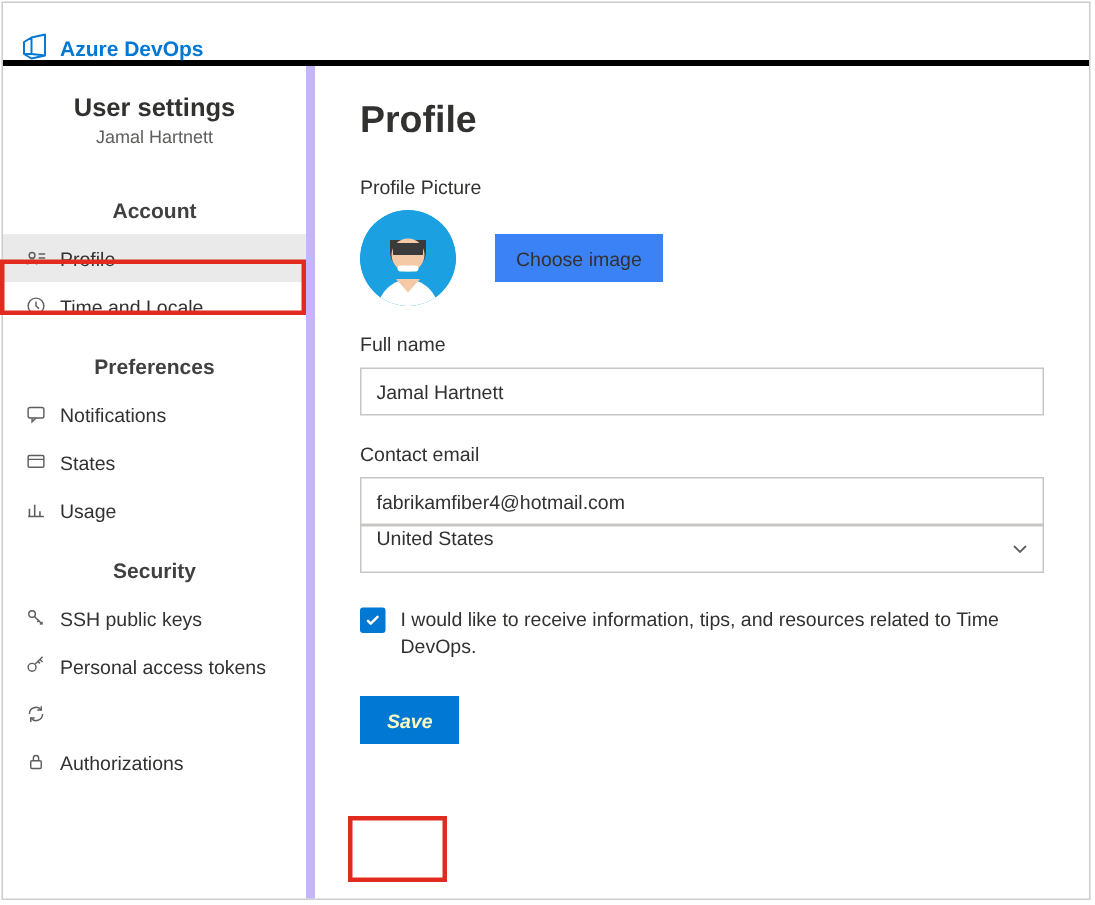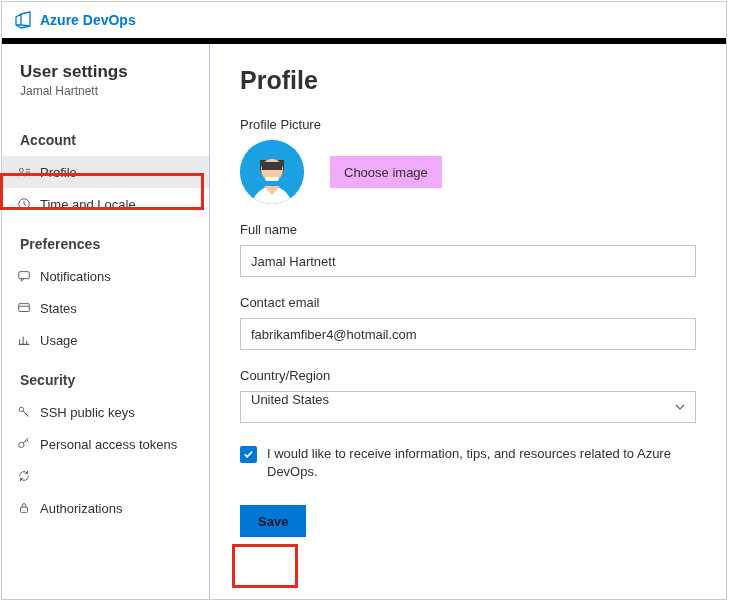--- a/index.html
+++ b/index.html
@@ -9,31 +9,32 @@
     color: #323130;
     background: #fff;
     width: 730px;
     height: 603px;
     overflow: hidden;
   }
   .frame { width: 726px; height: 599px; border: 1px solid #ccc; margin: 1px; }
   .topbar {
     height: 42px;
     display: flex;
-    align-items: center;
+    align-items: flex-end;
     padding: 0 12px;
-    border-bottom: 6px solid #000000;
+    border-bottom: 4px solid #000000;
   }
   .topbar .brand-icon { width: 18px; height: 18px; margin-right: 8px; }
   .topbar .brand { color: #0078d4; font-weight: 600; font-size: 14px; }
   .body { display: flex; height: calc(100% - 42px); }
   .sidebar {
     width: 208px;
-    border-right: 1px solid #c4b5fd;
+    border-right: 6px solid #c4b5fd;
     padding: 18px 0 0 0;
+    text-align: center;
   }
   .sidebar-title { font-size: 17px; font-weight: 600; padding: 0 18px 2px; }
   .sidebar-sub { color: #605e5c; font-size: 12px; padding: 0 18px 18px; }
   .section-head {
     font-size: 14px; font-weight: 600; color: #404040;
     padding: 10px 18px 8px;
     margin-top: 6px;
   }
   .side-item {
     display: flex; align-items: center;
@@ -50,21 +51,21 @@
     border: 3px solid #e22b1f;
     position: absolute;
     pointer-events: none;
   }
   .main { flex: 1; padding: 22px 30px 16px 30px; position: relative; }
   h1.page-title { font-size: 25px; font-weight: 600; margin-bottom: 22px; }
   .field-label { font-size: 13px; color: #323130; margin-bottom: 8px; margin-top: 18px; display: block; }
   .avatar-row { display: flex; align-items: center; gap: 26px; margin-bottom: 8px; }
   .avatar { width: 64px; height: 64px; border-radius: 50%; background: #1ba1e2; position: relative; overflow: hidden; }
   .btn-secondary {
-    background: #f0abfc; border: none; height: 32px; padding: 0 14px;
+    background: #3b82f6; border: none; height: 32px; padding: 0 14px;
     font-size: 13px; cursor: pointer; color: #323130;
   }
   .text-input, .select-input {
     width: 100%; height: 32px; border: 1px solid #c8c6c4;
     padding: 0 10px; font-size: 13px; font-family: inherit;
     background: #fff; color: #323130;
   }
   .select-wrap { position: relative; }
   .select-caret {
     position: absolute; right: 10px; top: 50%; transform: translateY(-50%);
@@ -72,23 +73,23 @@
   }
   .checkbox-row { display: flex; align-items: flex-start; gap: 10px; margin-top: 22px; }
   .checkbox {
     width: 17px; height: 17px; background: #0078d4; border-radius: 2px;
     display: flex; align-items: center; justify-content: center; flex-shrink: 0;
     margin-top: 1px;
   }
   .checkbox svg { stroke: #fff; }
   .checkbox-label { font-size: 13px; line-height: 1.4; color: #323130; max-width: 420px; }
   .btn-primary {
-    background: #0078d4; color: #0f172a; border: none;
+    background: #0078d4; color: #fef9c3; border: none;
     height: 32px; padding: 0 18px; font-size: 13px; font-weight: 600;
-    cursor: pointer; margin-top: 24px;
+    cursor: pointer; margin-top: 24px; font-style: italic;
   }
   
   svg { display: block; }
 </style>
 </head>
 <body>
 
 <div class="frame">
   <div class="topbar">
     <span class="brand-icon">
@@ -213,39 +214,38 @@
         </div>
         <button class="btn-secondary">Choose image</button>
       </div>
 
       <span class="field-label">Full name</span>
       <input class="text-input" value="Jamal Hartnett" style="">
 
       <span class="field-label">Contact email</span>
       <input class="text-input" value="fabrikamfiber4@hotmail.com" style="">
 
-      <span class="field-label">Country/Region</span>
       <div class="select-wrap">
         <div class="text-input select-input" style="display:flex;align-items:flex-start;">
           <span>United States</span>
         </div>
         <span class="select-caret">
           <svg width="12" height="12" viewBox="0 0 12 12">
               <path d="M2 4l4 4 4-4" fill="none" stroke="currentColor" stroke-width="1.2"></path>
             </svg>
         </span>
       </div>
 
       <div class="checkbox-row">
         <div class="checkbox">
           <svg width="11" height="11" viewBox="0 0 12 12">
               <path d="M2.5 6.5l2 2L9.5 3.5" fill="none" stroke="#fff" stroke-width="1.8" stroke-linecap="round" stroke-linejoin="round"></path>
             </svg>
         </div>
-        <div class="checkbox-label">I would like to receive information, tips, and resources related to Azure DevOps.</div>
+        <div class="checkbox-label">I would like to receive information, tips, and resources related to Time DevOps.</div>
       </div>
 
       <button class="btn-primary">Save</button>
 
       
       <div class="highlight-box" style="left:22px; top:500px; width:66px; height:44px;"></div>
     </div>
   </div>
 </div>
 

